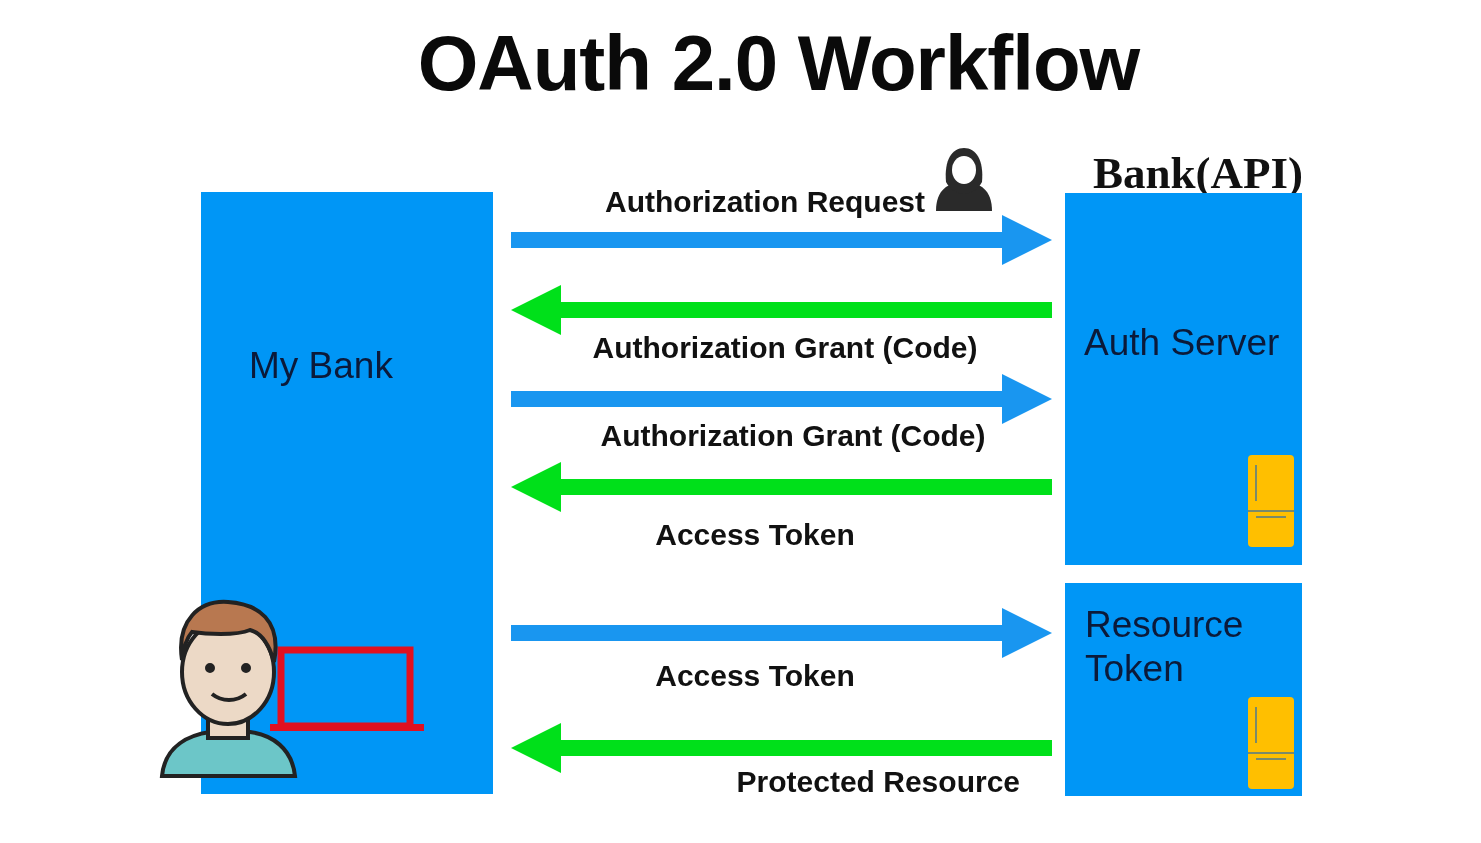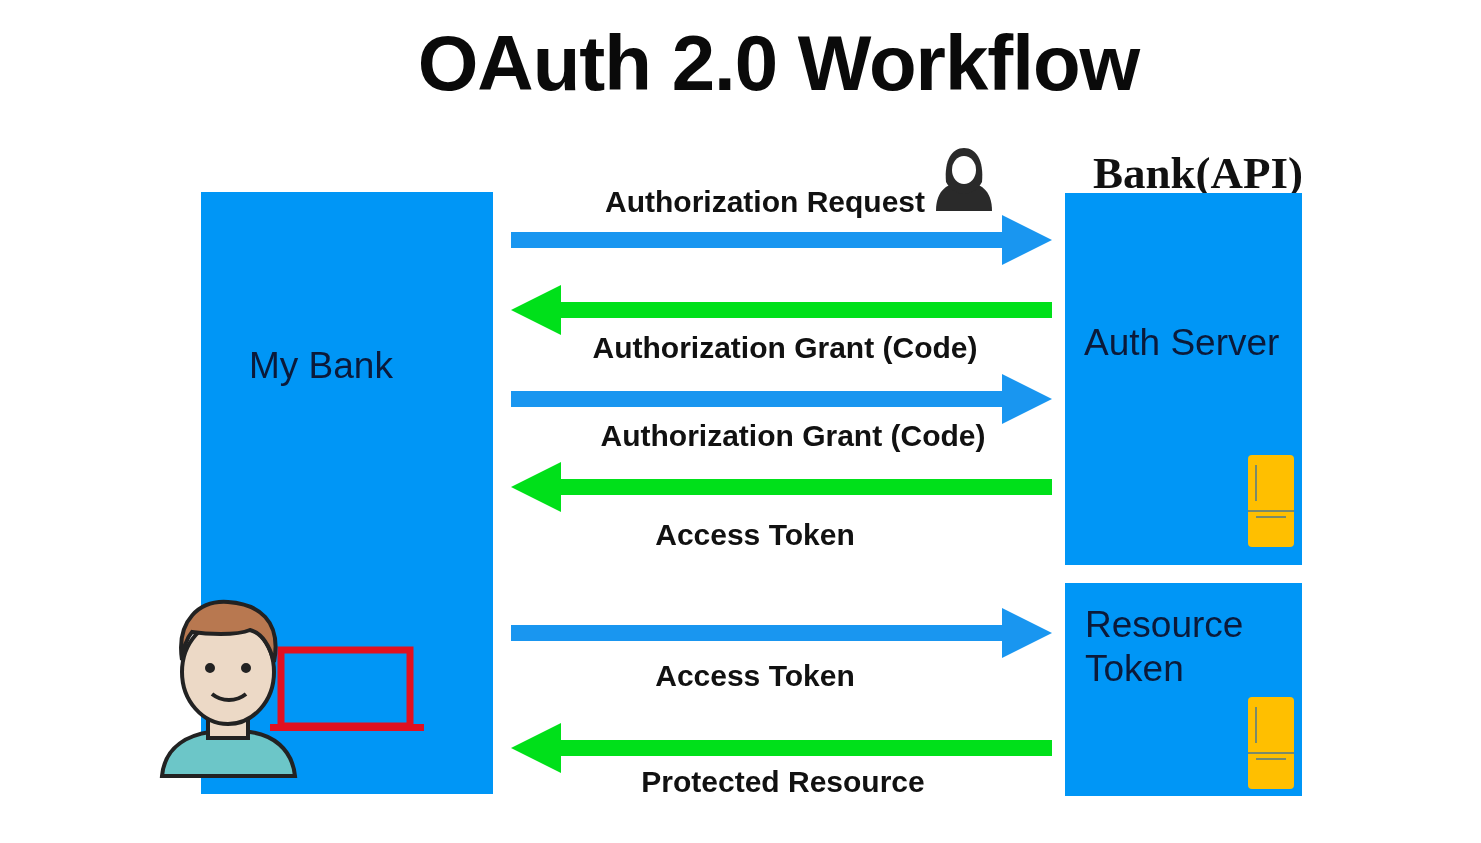--- a/index.html
+++ b/index.html
@@ -80,13 +80,13 @@
     <circle cx="246" cy="668" r="3" fill="#222"></circle>
     <path d="M212,694 C222,702 236,702 246,694" fill="none"></path>
   </g>
 </svg>
 
 <div class="abs arrow-label" style="left:560px;width:410px;top:185px;">Authorization Request</div>
 <div class="abs arrow-label" style="left:580px;width:410px;top:331px;">Authorization Grant (Code)</div>
 <div class="abs arrow-label" style="left:588px;width:410px;top:419px;">Authorization Grant (Code)</div>
 <div class="abs arrow-label" style="left:550px;width:410px;top:518px;">Access Token</div>
 <div class="abs arrow-label" style="left:550px;width:410px;top:659px;">Access Token</div>
-<div class="abs arrow-label" style="left:578px;width:410px;top:765px;">Protected Resource</div>
+<div class="abs arrow-label" style="left:610px;width:410px;top:765px;text-align:right;">Protected Resource</div>
 
 </body></html>

